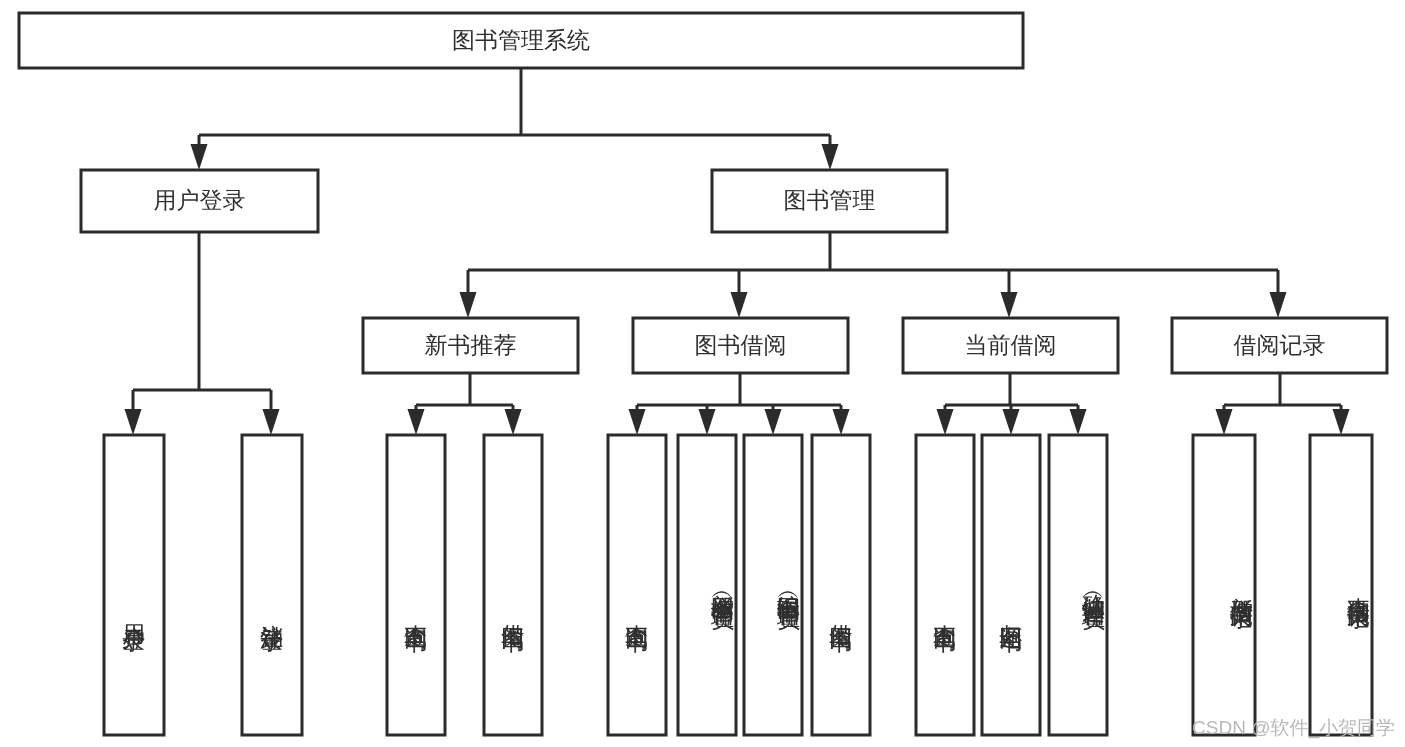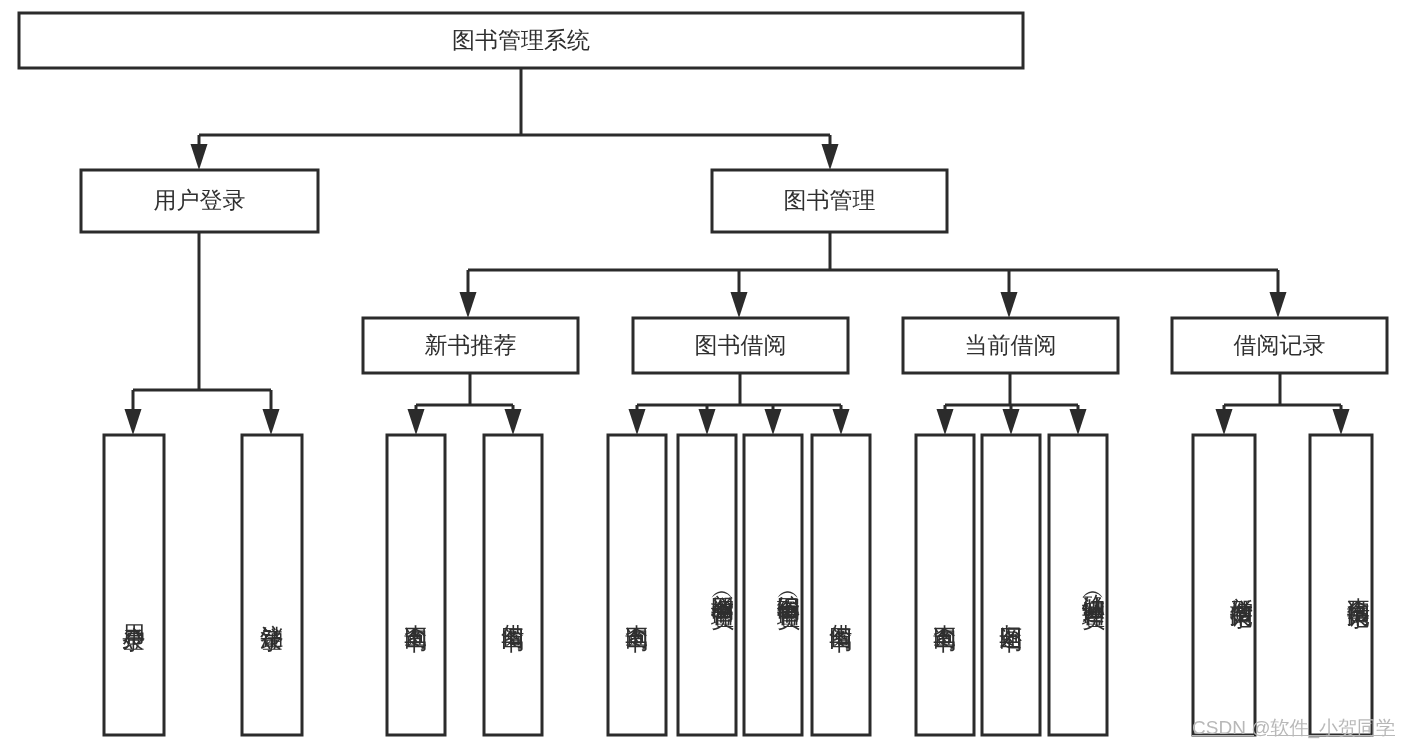--- a/index.html
+++ b/index.html
@@ -69,21 +69,20 @@
   }
   .watermark {
     position: absolute;
     right: 10px;
     bottom: 6px;
     font-family: "Liberation Sans", "DejaVu Sans", sans-serif;
     font-size: 19px;
     color: #b8b8b8;
     white-space: nowrap;
     user-select: none;
-    text-decoration: underline;
   }
 </style>
 </head>
 <body>
 
 <div id="diagram-root">
 
   <svg class="diagram-canvas" viewBox="0 0 1405 747">
     <g id="connector-layer">
         <line x1="521" y1="68" x2="521" y2="135" class="connector"></line>

